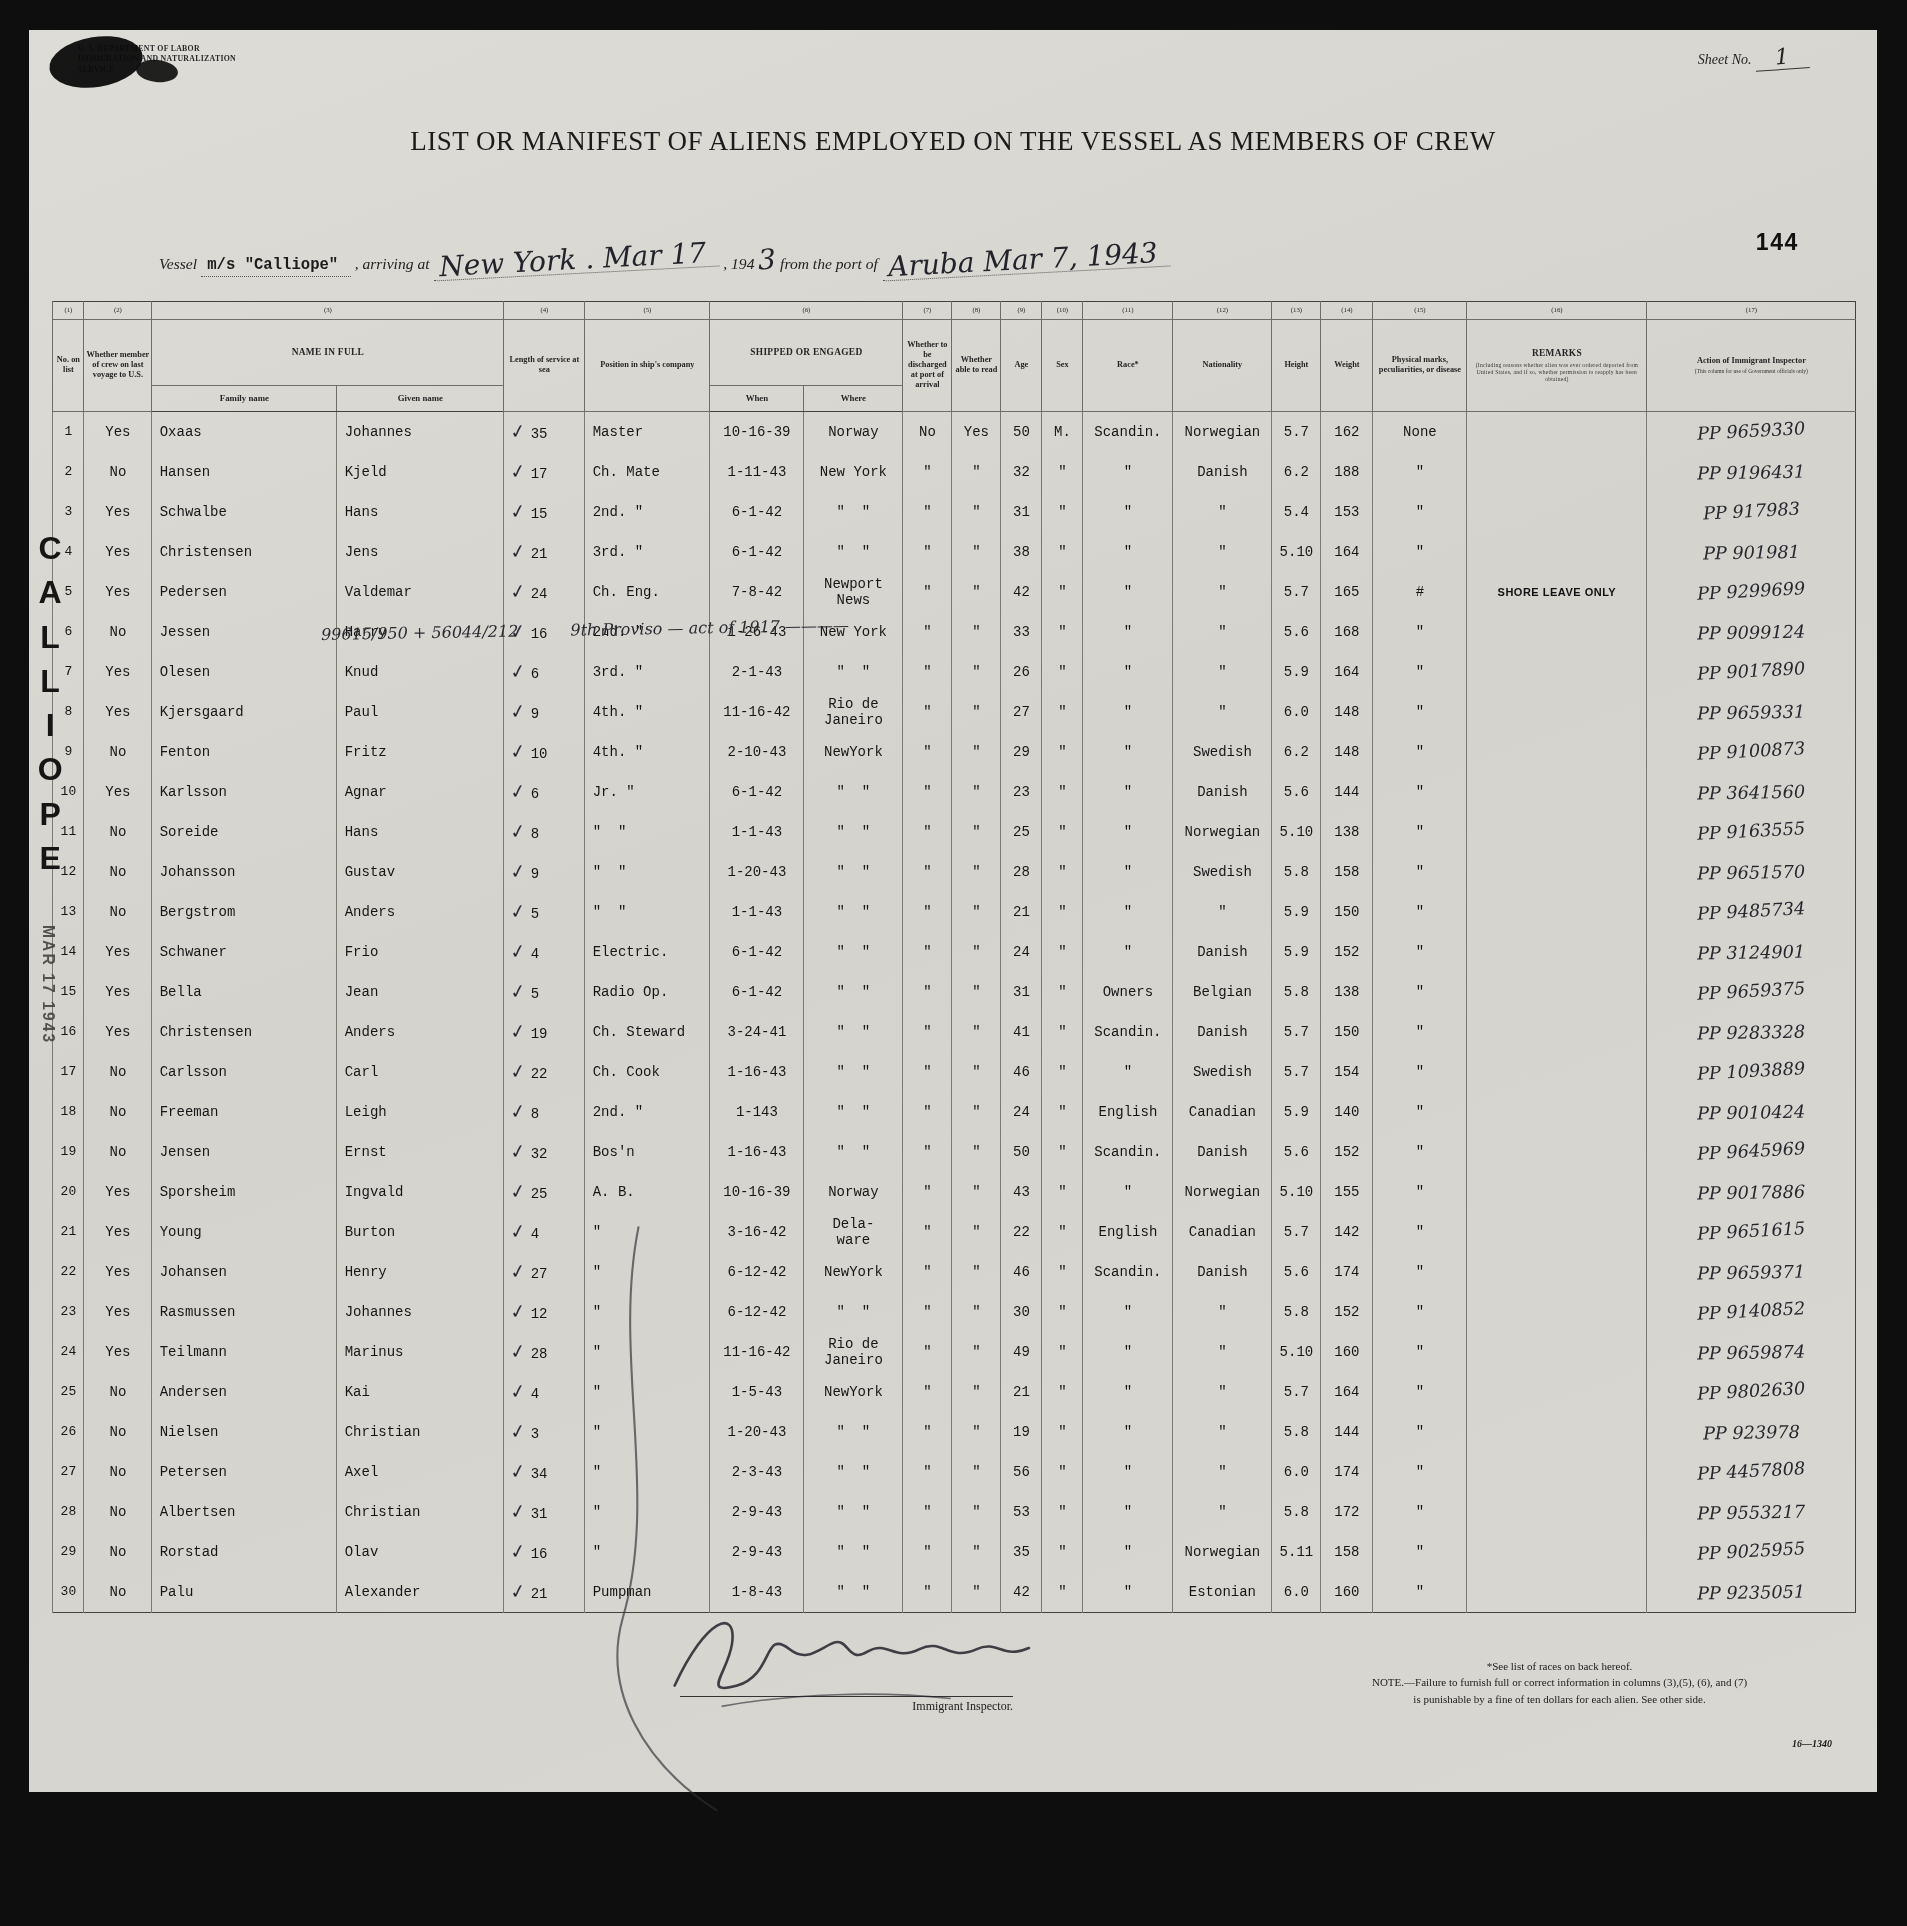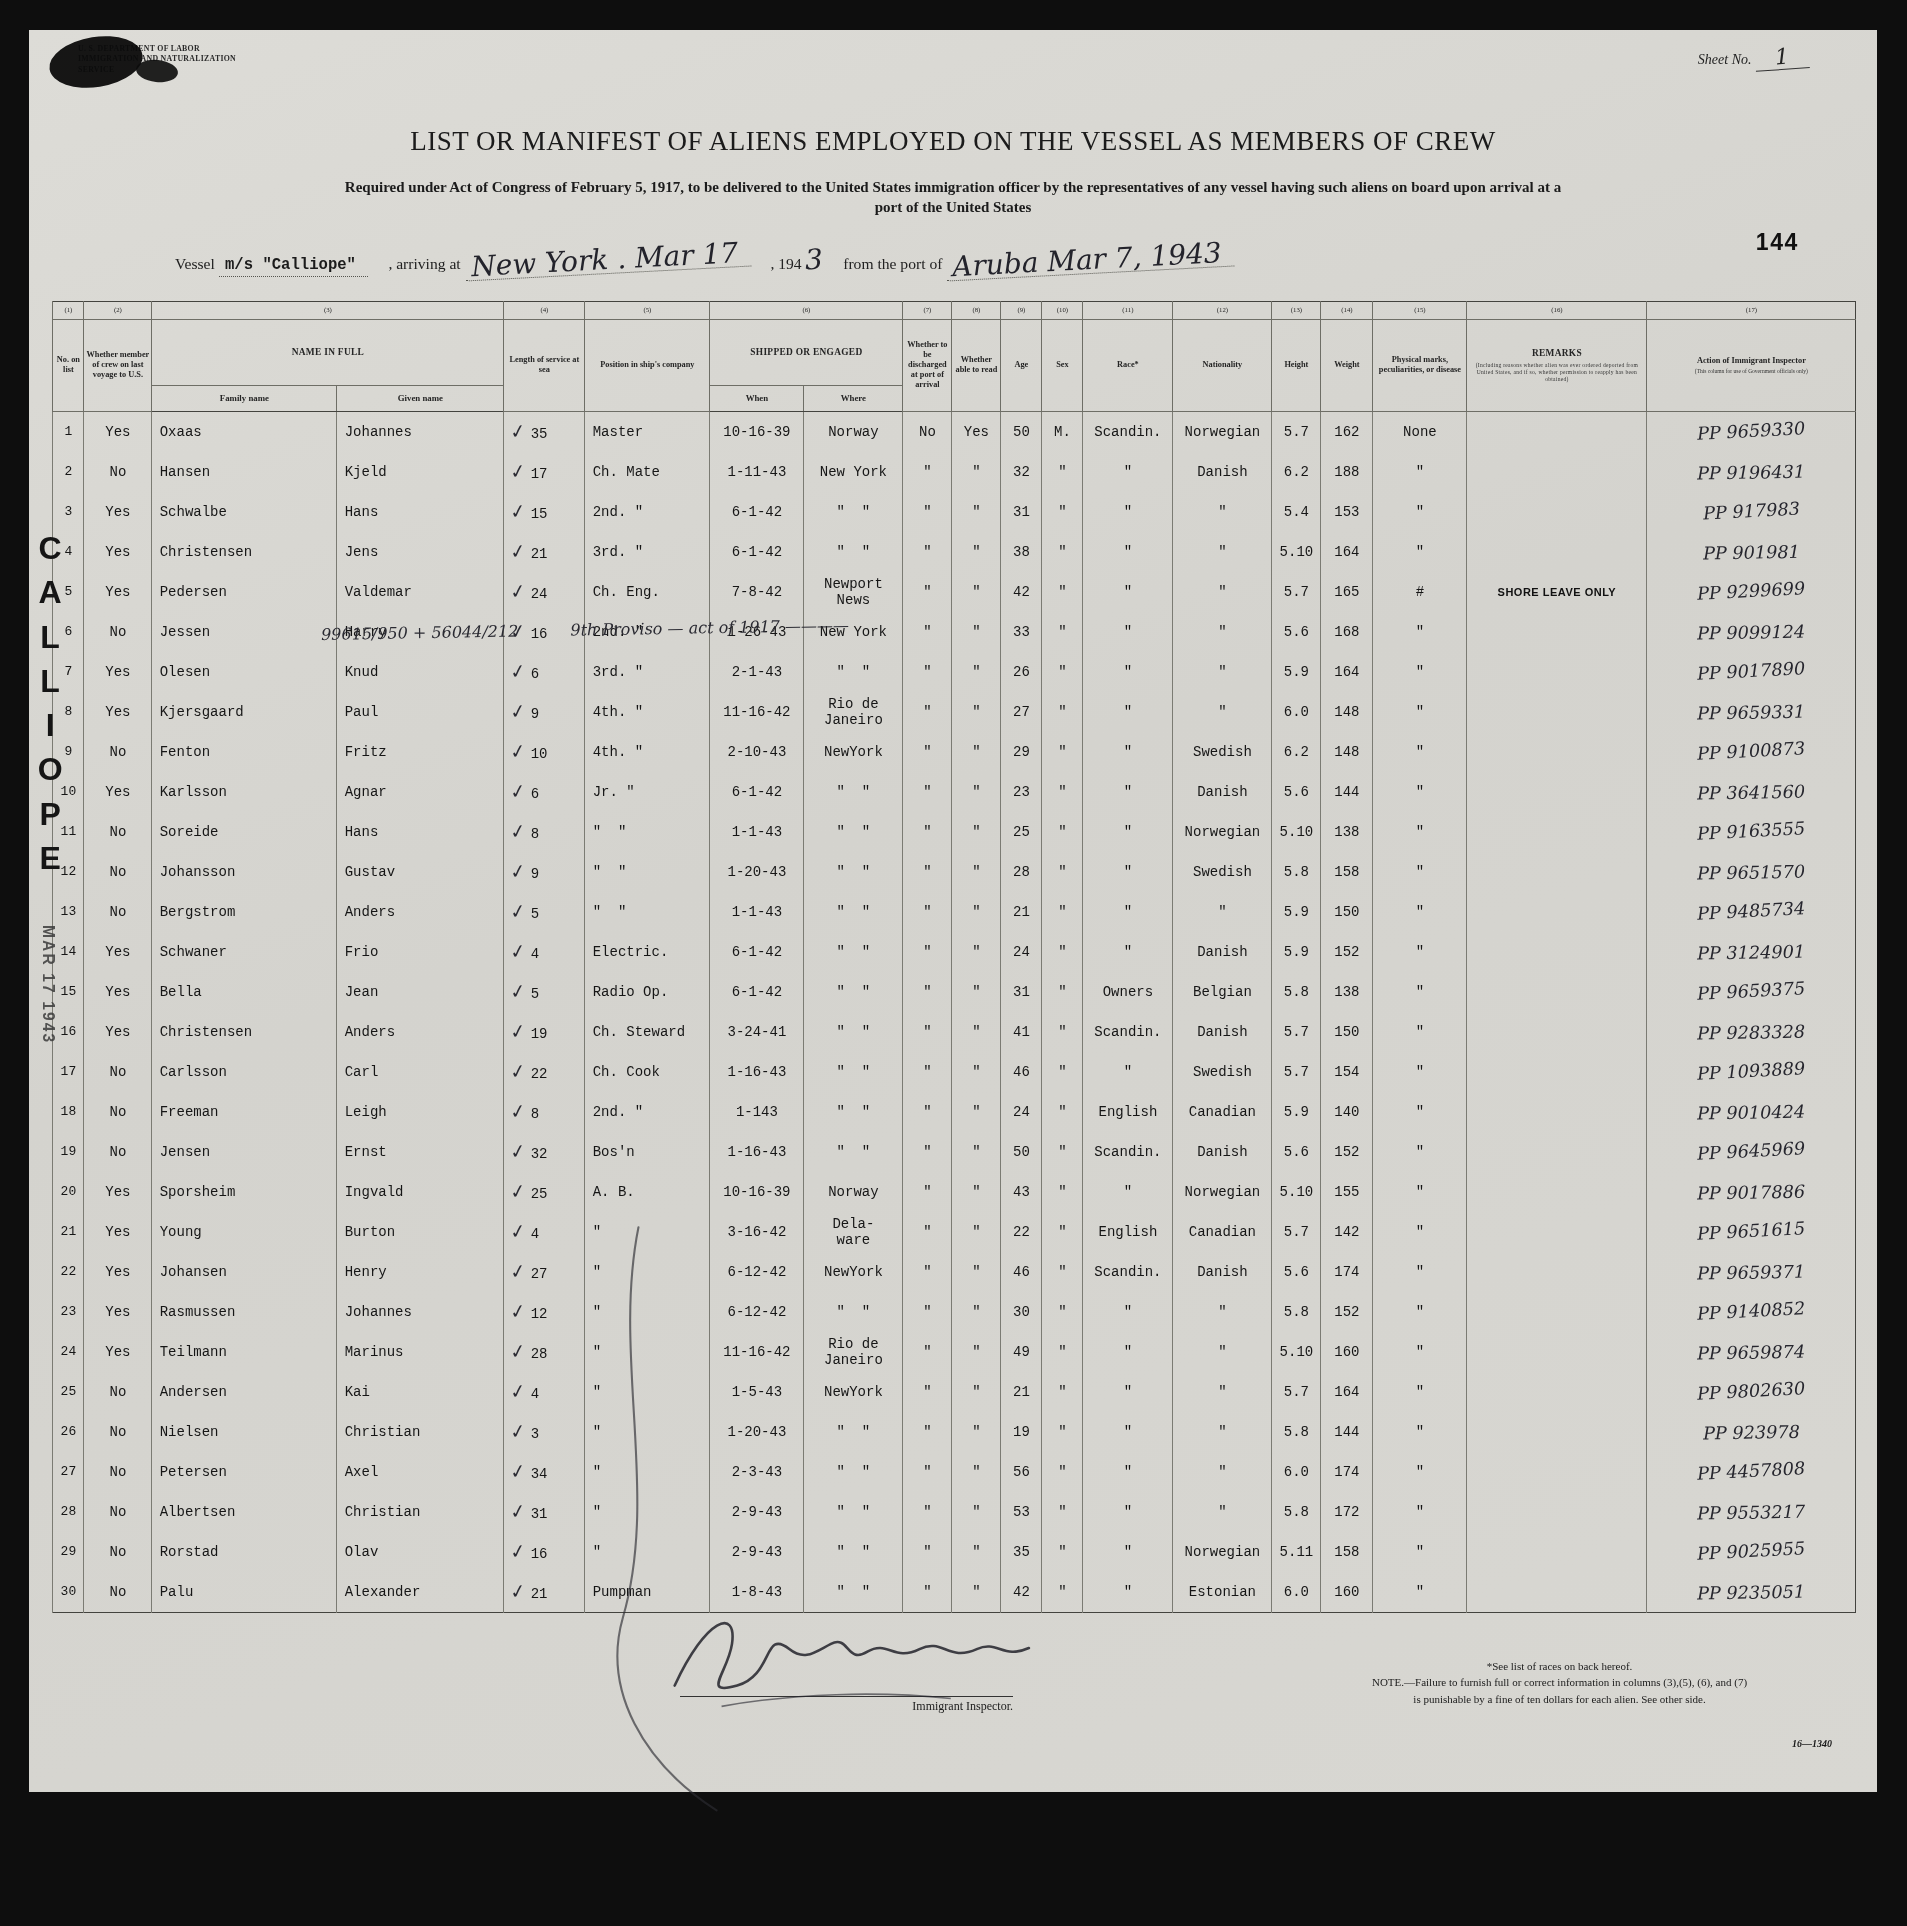--- a/index.html
+++ b/index.html
@@ -21,21 +21,21 @@
   .agency{position:absolute;top:13.5px;left:49px;width:187px;
     font-size:7.8px;line-height:1.35;letter-spacing:0.3px;color:#2a2a2a;font-weight:bold;}
   .sheet-no{position:absolute;top:13.5px;right:68px;font-style:italic;font-size:14px;color:#222;}
   .sheet-no .hand-num{font-family:"DejaVu Serif",serif;font-style:italic;font-size:22px;
     display:inline-block;transform:rotate(-4deg);padding:0 20px;border-bottom:1px solid #333;}
   .title{position:absolute;top:78px;left:0;right:0;text-align:center;
     font-weight:normal;font-size:27px;letter-spacing:0.5px;}
   .subtitle{position:absolute;top:147px;left:73px;right:73px;text-align:center;
     font-weight:bold;font-size:15px;line-height:1.35;}
   .vessel-row{position:absolute;top:219px;left:130px;right:156px;font-size:15.6px;white-space:nowrap;}
-  .vessel-row .lbl{color:#222;margin-left:16px;}
+  .vessel-row .lbl{font-style:italic;color:#222;}
   .typed{font-family:"Liberation Mono",monospace;font-size:15.6px;font-weight:bold;}
   .u{border-bottom:1px dotted #55554f;padding:0 12.5px 2.1px 6.2px;}
   .hand{font-family:"DejaVu Serif",serif;font-style:italic;color:#23232b;}
   .hand.big{font-size:28px;display:inline-block;transform:rotate(-3deg);line-height:.8;}
   .stamp-144{position:absolute;top:199px;right:78px;font-family:"Liberation Sans",sans-serif;
     font-weight:bold;font-size:23px;letter-spacing:1.6px;color:#111;}
   
   .calliope{position:absolute;left:2.1px;top:500px;
     writing-mode:vertical-rl;text-orientation:upright;
     font-family:"Liberation Sans",sans-serif;font-weight:bold;font-size:32px;
@@ -108,24 +108,20 @@
   <div class="blob" style="left:20px;top:7.3px;width:94px;height:50px;transform:rotate(-9deg);opacity:.95;"></div>
   <div class="blob" style="left:107px;top:30px;width:42px;height:22px;transform:rotate(6deg);opacity:.9;"></div>
 
   <div class="sheet-no">
     <span>Sheet No.</span>
     <span class="hand-num">1</span>
   </div>
 
   <h1 class="title">LIST OR MANIFEST OF ALIENS EMPLOYED ON THE VESSEL AS MEMBERS OF CREW</h1>
 
-  <div class="subtitle">
-    <div>Required under Act of Congress of February 5, 1917, to be delivered to the United States immigration officer by the representatives of any vessel having such aliens on board upon arrival at a</div>
-    <div>port of the United States</div>
-  </div>
 
   <div class="vessel-row">
     <span class="lbl">Vessel</span>
     <span class="typed u">m/s "Calliope"</span>
     <span class="lbl">, arriving at</span>
     <span class="hand big u">New York . Mar 17</span>
     <span class="lbl">, 194</span>
     <span class="hand big">3</span>
     <span class="lbl">from the port of</span>
     <span class="hand big u">Aruba  Mar 7, 1943</span>

